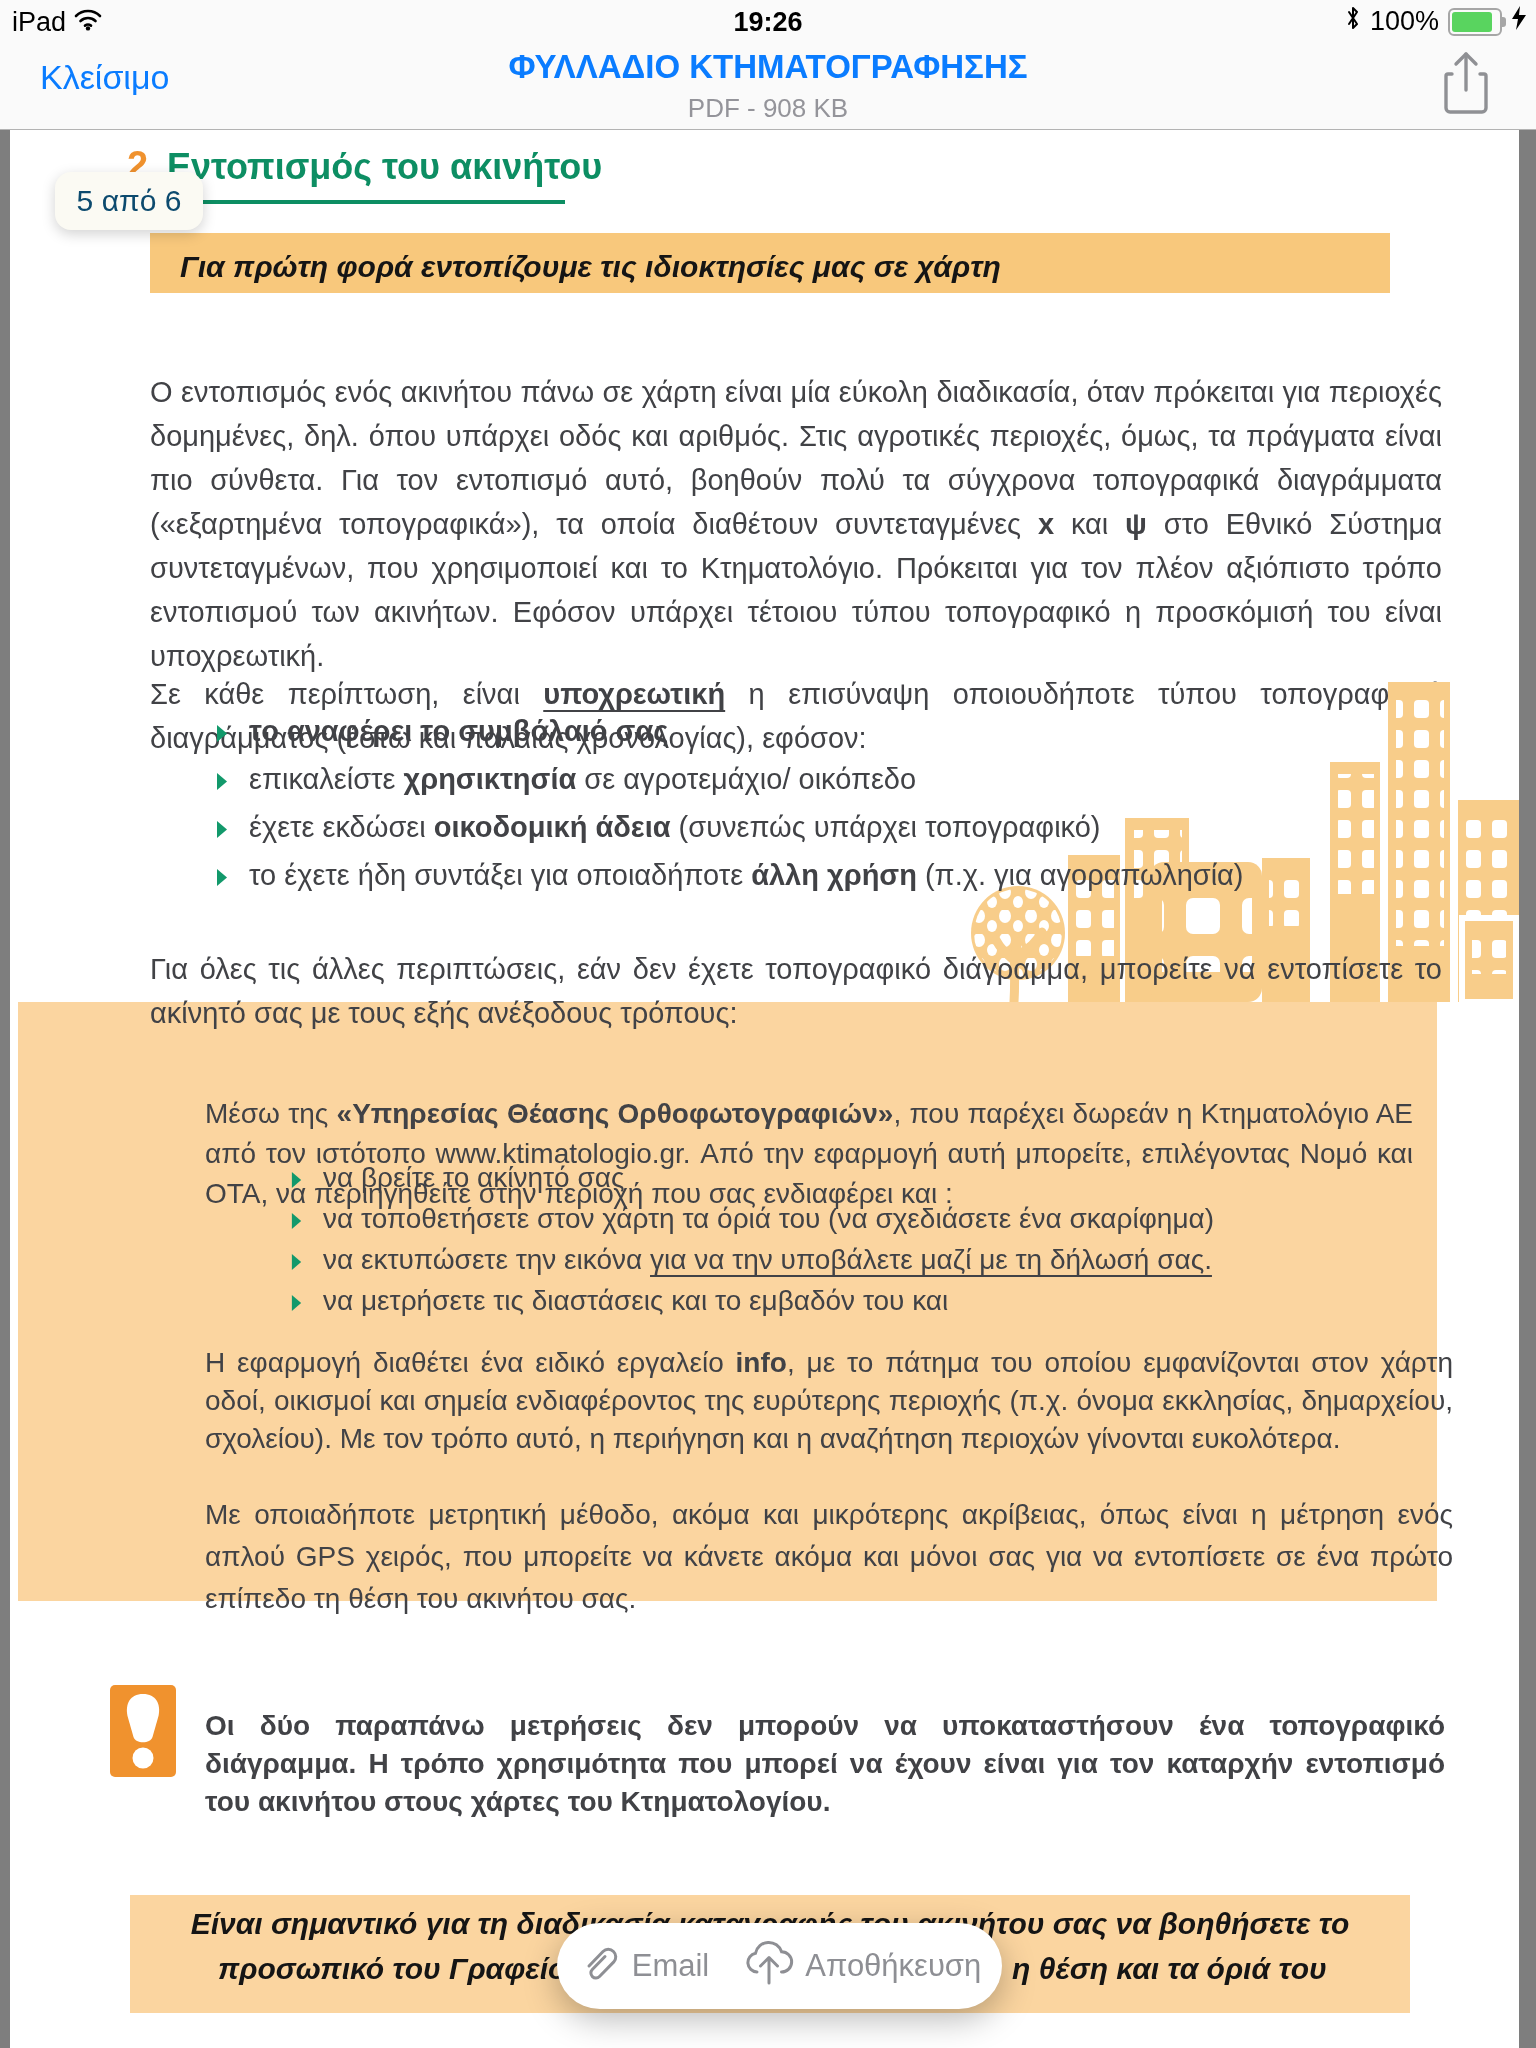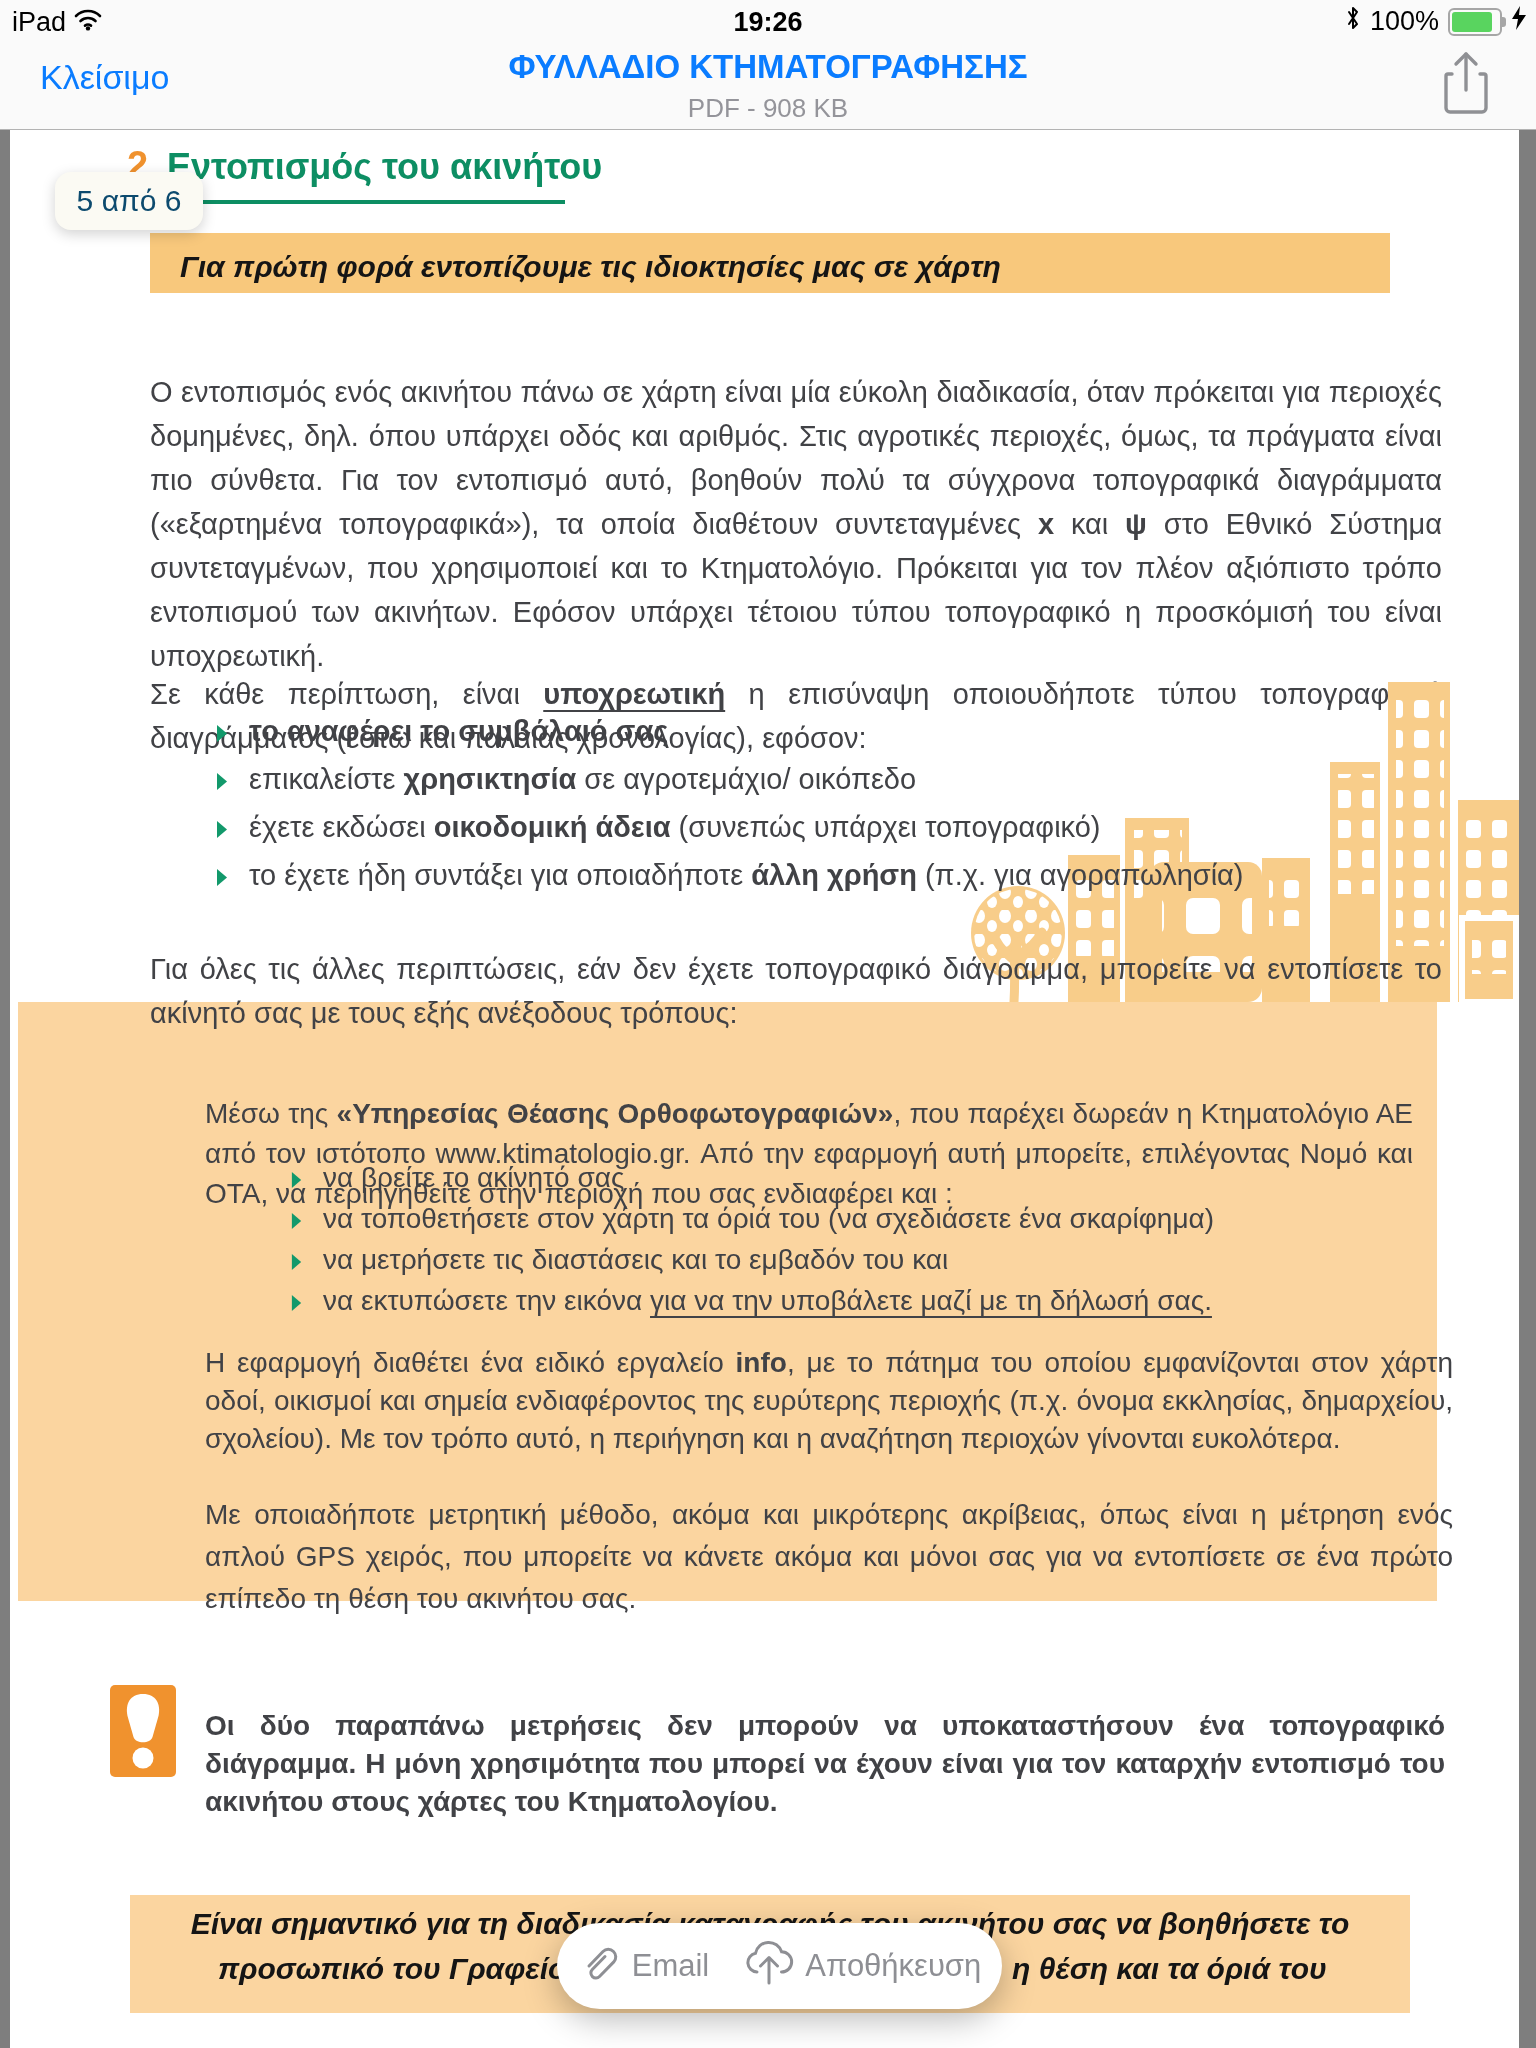--- a/index.html
+++ b/index.html
@@ -223,45 +223,45 @@
       <div class="li-row">
         <span class="chev"><svg width="13" height="18" viewBox="0 0 14 19">
               <path d="M2 1 L12 9.5 L2 18 Z" fill="#12996b"></path>
             </svg></span>
         <span>να τοποθετήσετε στον χάρτη τα όριά του (να σχεδιάσετε ένα σκαρίφημα)</span>
       </div>
       <div class="li-row">
         <span class="chev"><svg width="13" height="18" viewBox="0 0 14 19">
               <path d="M2 1 L12 9.5 L2 18 Z" fill="#12996b"></path>
             </svg></span>
+        <span><span>να εκτυπώσετε την εικόνα </span><span class="u">για να την υποβάλετε μαζί με τη δήλωσή σας.</span></span>
+      </div>
+      <div class="li-row">
+        <span class="chev"><svg width="13" height="18" viewBox="0 0 14 19">
+              <path d="M2 1 L12 9.5 L2 18 Z" fill="#12996b"></path>
+            </svg></span>
         <span>να μετρήσετε τις διαστάσεις και το εμβαδόν του και</span>
-      </div>
-      <div class="li-row">
-        <span class="chev"><svg width="13" height="18" viewBox="0 0 14 19">
-              <path d="M2 1 L12 9.5 L2 18 Z" fill="#12996b"></path>
-            </svg></span>
-        <span><span>να εκτυπώσετε την εικόνα </span><span class="u">για να την υποβάλετε μαζί με τη δήλωσή σας.</span></span>
       </div>
     </div>
 
     <p class="alpha-tail"><span>Η εφαρμογή διαθέτει ένα ειδικό εργαλείο </span><span class="b">info</span><span>, με το πάτημα του οποίου εμφανίζονται στον χάρτη οδοί, οικισμοί και σημεία ενδιαφέροντος της ευρύτερης περιοχής (π.χ. όνομα εκκλησίας, δημαρχείου, σχολείου). Με τον τρόπο αυτό, η περιήγηση και η αναζήτηση περιοχών γίνονται ευκολότερα.</span></p>
 
     <div class="round-badge beta-badge">
       <span>β</span>
     </div>
     <p class="beta-text">Με οποιαδήποτε μετρητική μέθοδο, ακόμα και μικρότερης ακρίβειας, όπως  είναι η μέτρηση ενός απλού GPS χειρός, που μπορείτε να κάνετε ακόμα και μόνοι σας για να εντοπίσετε σε ένα πρώτο επίπεδο τη θέση του ακινήτου σας.</p>
 
     <div class="warn-icon">
       <svg width="66" height="92" viewBox="0 0 66 92">
         <rect width="66" height="92" rx="5" fill="#f0922e"></rect>
         <path d="M33 9 C46 9 51 19 48.5 31 L42.5 52 C40.5 59 25.5 59 23.5 52 L17.5 31 C15 19 20 9 33 9 Z" fill="#fff"></path>
         <circle cx="33" cy="73" r="10.5" fill="#fff"></circle>
       </svg>
     </div>
-    <p class="warn-text">Οι δύο παραπάνω μετρήσεις δεν μπορούν να υποκαταστήσουν ένα τοπογραφικό διάγραμμα. Η μόνη χρησιμότητα που μπορεί να έχουν είναι για τον καταρχήν εντοπισμό του ακινήτου στους χάρτες του Κτηματολογίου.</p>
+    <p class="warn-text">Οι δύο παραπάνω μετρήσεις δεν μπορούν να υποκαταστήσουν ένα τοπογραφικό διάγραμμα. Η τρόπο χρησιμότητα που μπορεί να έχουν είναι για τον καταρχήν εντοπισμό του ακινήτου στους χάρτες του Κτηματολογίου.</p>
 
     <div class="footer-box">
       <div class="footer-l1">Είναι σημαντικό για τη διαδικασία καταγραφής του ακινήτου σας να βοηθήσετε το ειδικευμένο</div>
       <div class="footer-l2a">προσωπικό του Γραφείο</div>
       <div class="footer-l2b">η θέση και τα όριά του</div>
     </div>
 
     <div class="pill">
       <button class="pill-btn">
         <span>

